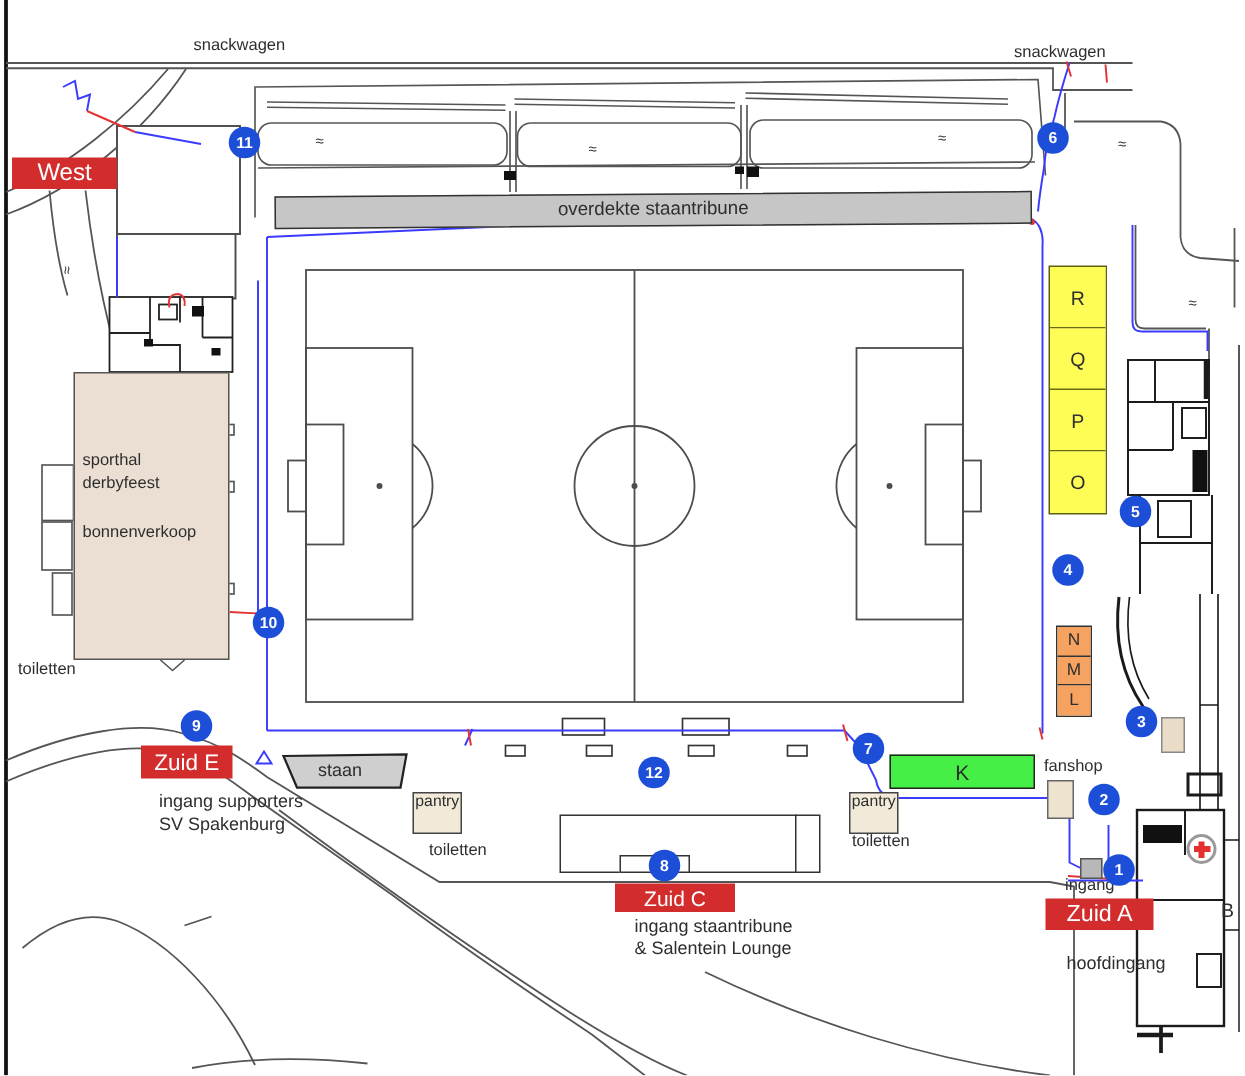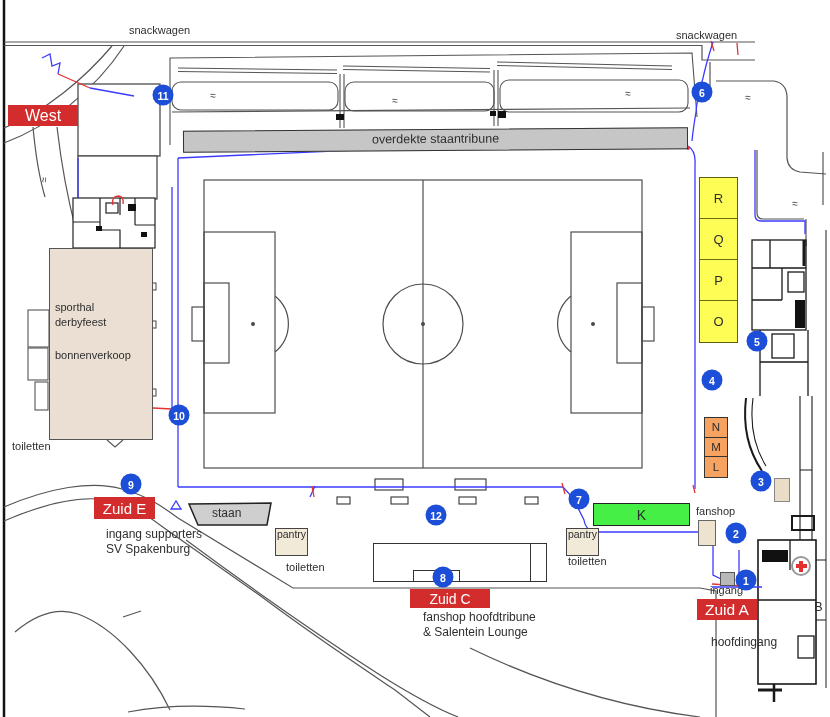--- a/index.html
+++ b/index.html
@@ -224,32 +224,32 @@
     <div class="h"></div>
     <div class="v"></div>
   </div>
 
   <div class="lbl" style="left:129px;top:24px;font-size:11px">snackwagen</div>
   <div class="lbl" style="left:676px;top:29px;font-size:11px">snackwagen</div>
 
   <div class="tag" style="left:8px;top:105px;width:70px;height:21px;font-size:16px">West</div>
   <div class="tag" style="left:94px;top:497px;width:61px;height:22px;font-size:15px;z-index:20">Zuid E</div>
   <div class="tag" style="left:410px;top:589px;width:80px;height:19px;font-size:14px;z-index:20">Zuid C</div>
-  <div class="tag" style="left:697px;top:599px;width:60px;height:21px;font-size:15.5px;z-index:20">Zuid A</div>
+  <div class="tag" style="left:697px;top:599px;width:72px;height:21px;font-size:15.5px;z-index:20">Zuid A</div>
 
   <div class="lbl" style="left:12px;top:440px;font-size:11px">toiletten</div>
   <div class="lbl" style="left:286px;top:561px;font-size:11px;z-index:8">toiletten</div>
   <div class="lbl" style="left:568px;top:555px;font-size:11px;z-index:8">toiletten</div>
 
   <div class="lbl" style="left:212px;top:507px;font-size:12px;z-index:6">staan</div>
 
   <div class="lbl" style="left:106px;top:528px;font-size:12px;z-index:8">ingang supporters</div>
   <div class="lbl" style="left:106px;top:543px;font-size:12px;z-index:8">SV Spakenburg</div>
 
-  <div class="lbl" style="left:423px;top:611px;font-size:12px;z-index:8">fanshop hoofdtribune</div>
+  <div class="lbl" style="left:423px;top:611px;font-size:12px;z-index:8">ingang staantribune</div>
   <div class="lbl" style="left:423px;top:626px;font-size:12px;z-index:8">&amp; Salentein Lounge</div>
 
   <div class="lbl" style="left:696px;top:505px;font-size:11px;z-index:8">fanshop</div>
   <div class="lbl" style="left:710px;top:584px;font-size:11px;z-index:8">ingang</div>
   <div class="lbl" style="left:711px;top:636px;font-size:12px;z-index:8">hoofdingang</div>
   <div class="lbl" style="left:814px;top:600px;font-size:13px;z-index:8">B</div>
 
   <span class="wave" style="left:213px;top:95px">≈</span>
   <span class="wave" style="left:395px;top:100px">≈</span>
   <span class="wave" style="left:628px;top:93px">≈</span>

